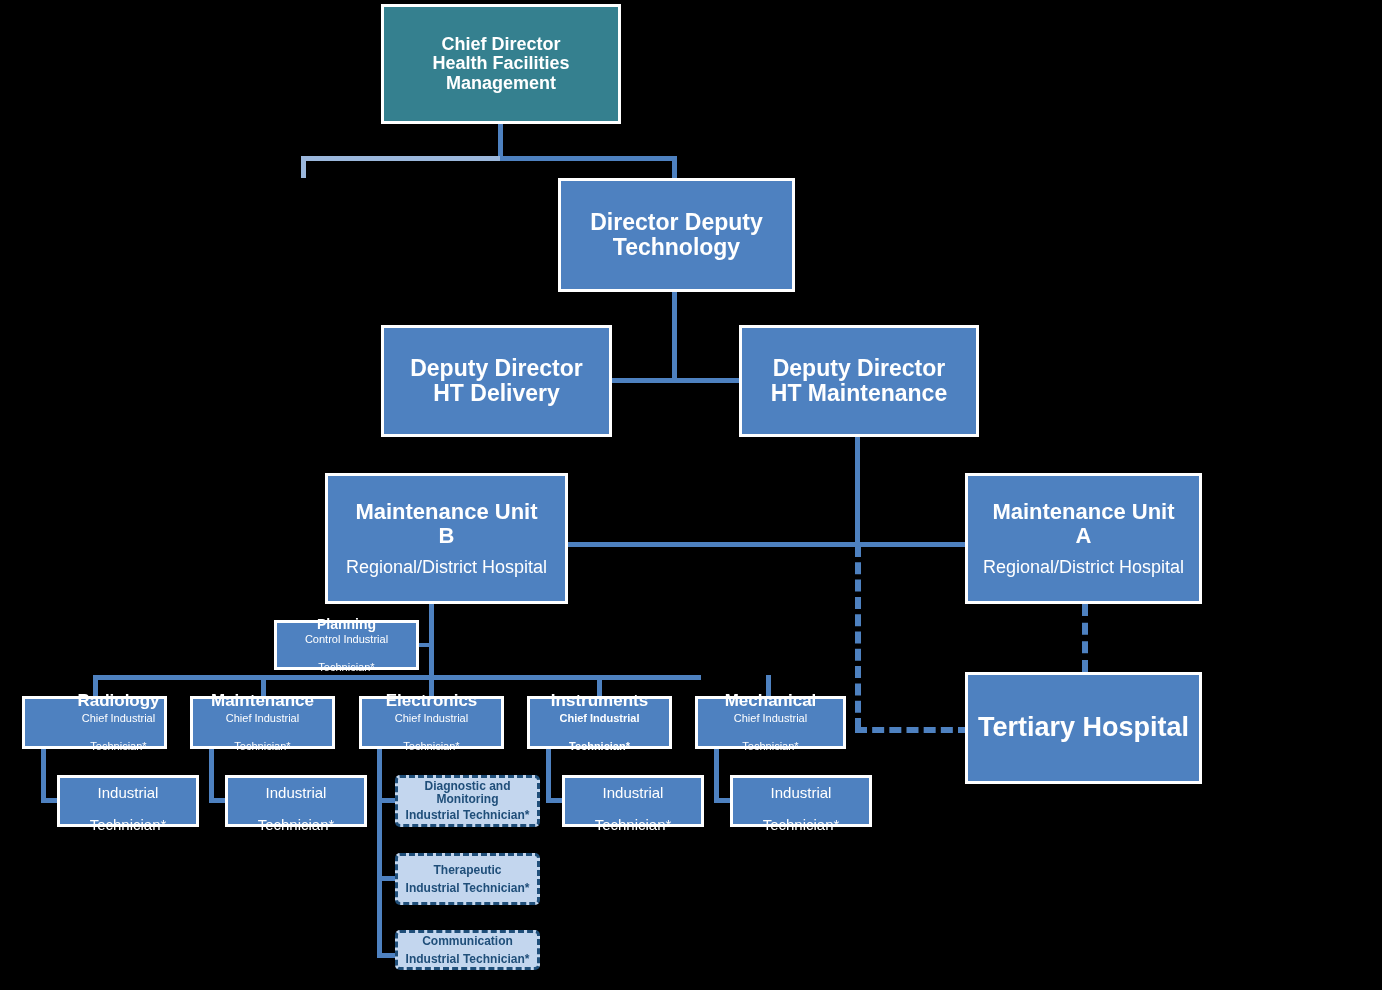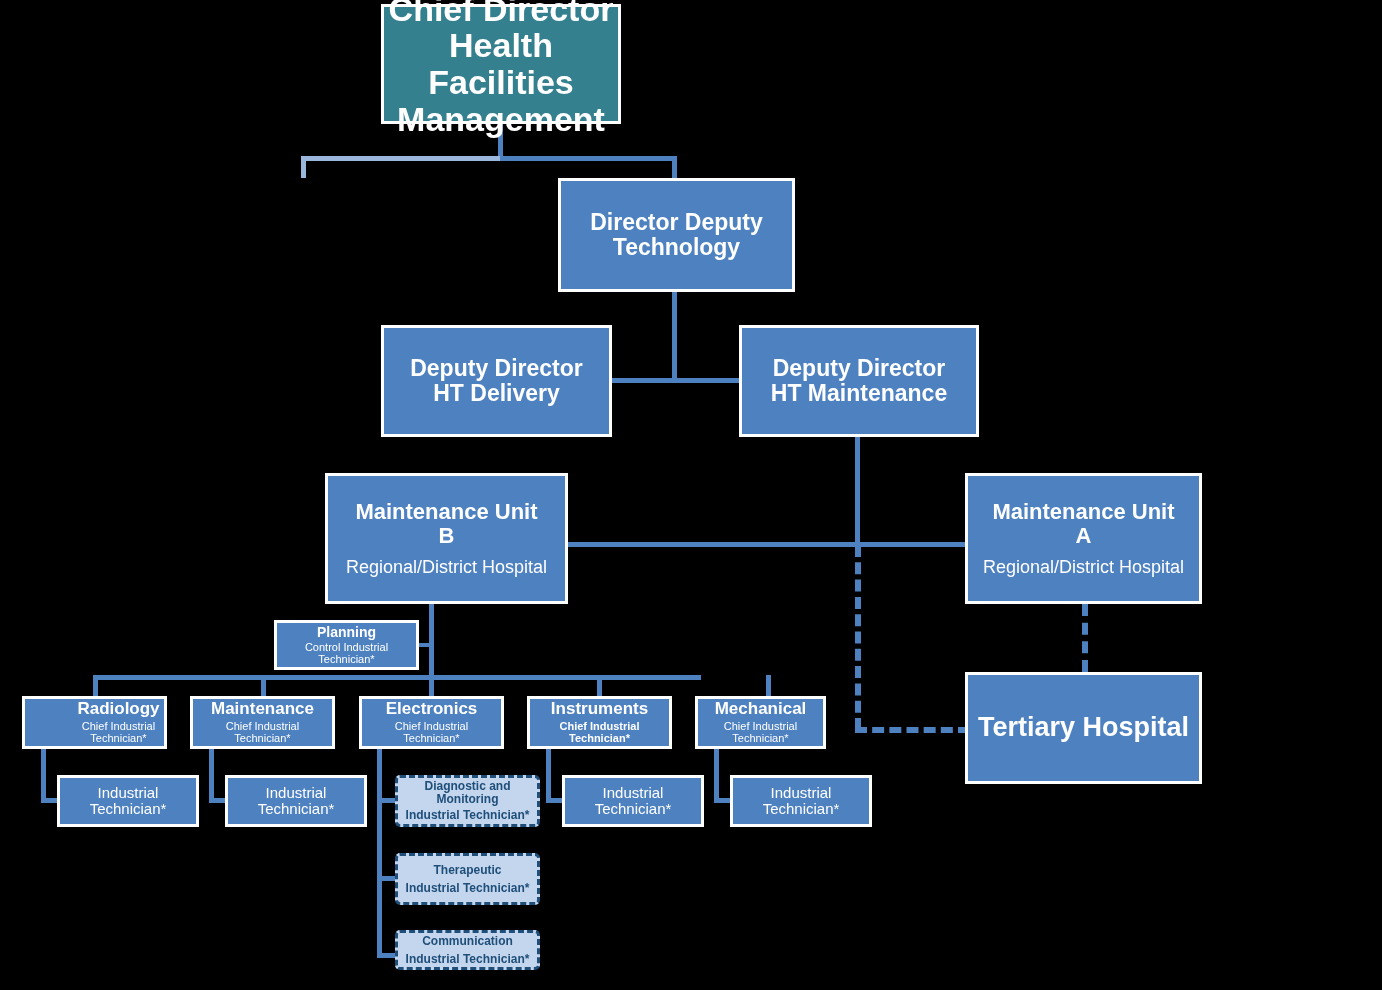--- a/index.html
+++ b/index.html
@@ -22,21 +22,21 @@
     flex-direction: column;
     align-items: center;
     justify-content: center;
     text-align: center;
     color: #ffffff;
     border: 3px solid #ffffff;
     line-height: 1.08;
     z-index: 5;
   }
   .node .title { font-weight: bold; }
-  .node .sub { font-weight: normal; }
+  .node .sub { font-weight: normal; margin-top: 16px; }
 
   
   .teal   { background: #35808F; }
   .blue   { background: #4E81C0; }
   .ltblue { background: #9BB7DC; }
 
   
   .dashed {
     background: #C3D6EE;
     border: 3px dashed #1F4E79;
@@ -120,21 +120,21 @@
   <div class="ln" style="left:546px; top:798px; width:25px; height:5px;"></div>
 
   <div class="ln" style="left:714px; top:748px; width:5px; height:54px;"></div>
   <div class="ln" style="left:714px; top:798px; width:25px; height:5px;"></div>
 
   <div class="ln" style="left:377px; top:748px; width:5px; height:210px;"></div>
   <div class="ln" style="left:377px; top:798px; width:25px; height:5px;"></div>
   <div class="ln" style="left:377px; top:876px; width:25px; height:5px;"></div>
   <div class="ln" style="left:377px; top:953px; width:25px; height:5px;"></div>
 
-  <div class="node teal" style="left:381px; top:4px; width:240px; height:120px; font-size:34px;">
+  <div class="node teal" style="left:381px; top:4px; width:240px; height:120px; font-size:18px;">
     <span class="title">Chief Director</span>
     <span class="title">Health Facilities</span>
     <span class="title">Management</span>
   </div>
 
 
   <div class="node blue" style="left:558px; top:178px; width:237px; height:114px; font-size:23px;">
     <span class="title">Director Deputy</span>
     <span class="title">Technology</span>
   </div>
@@ -188,21 +188,21 @@
     <span class="sub" style="font-size:11px; margin-top:3px;">Chief Industrial</span>
     <span class="sub" style="font-size:11px;">Technician*</span>
   </div>
 
   <div class="node blue" style="left:527px; top:696px; width:145px; height:53px; font-size:17px;">
     <span class="title">Instruments</span>
     <span class="sub" style="font-size:11px; font-weight:bold; margin-top:3px;">Chief Industrial</span>
     <span class="sub" style="font-size:11px; font-weight:bold;">Technician*</span>
   </div>
 
-  <div class="node blue" style="left:695px; top:696px; width:131px; height:53px; font-size:17px;">
+  <div class="node blue" style="left:695px; top:696px; width:151px; height:53px; font-size:17px;">
     <span class="title">Mechanical</span>
     <span class="sub" style="font-size:11px; margin-top:3px;">Chief Industrial</span>
     <span class="sub" style="font-size:11px;">Technician*</span>
   </div>
 
   <div class="node blue" style="left:57px; top:775px; width:142px; height:52px; font-size:15px;">
     <span class="sub">Industrial</span>
     <span class="sub">Technician*</span>
   </div>
 

